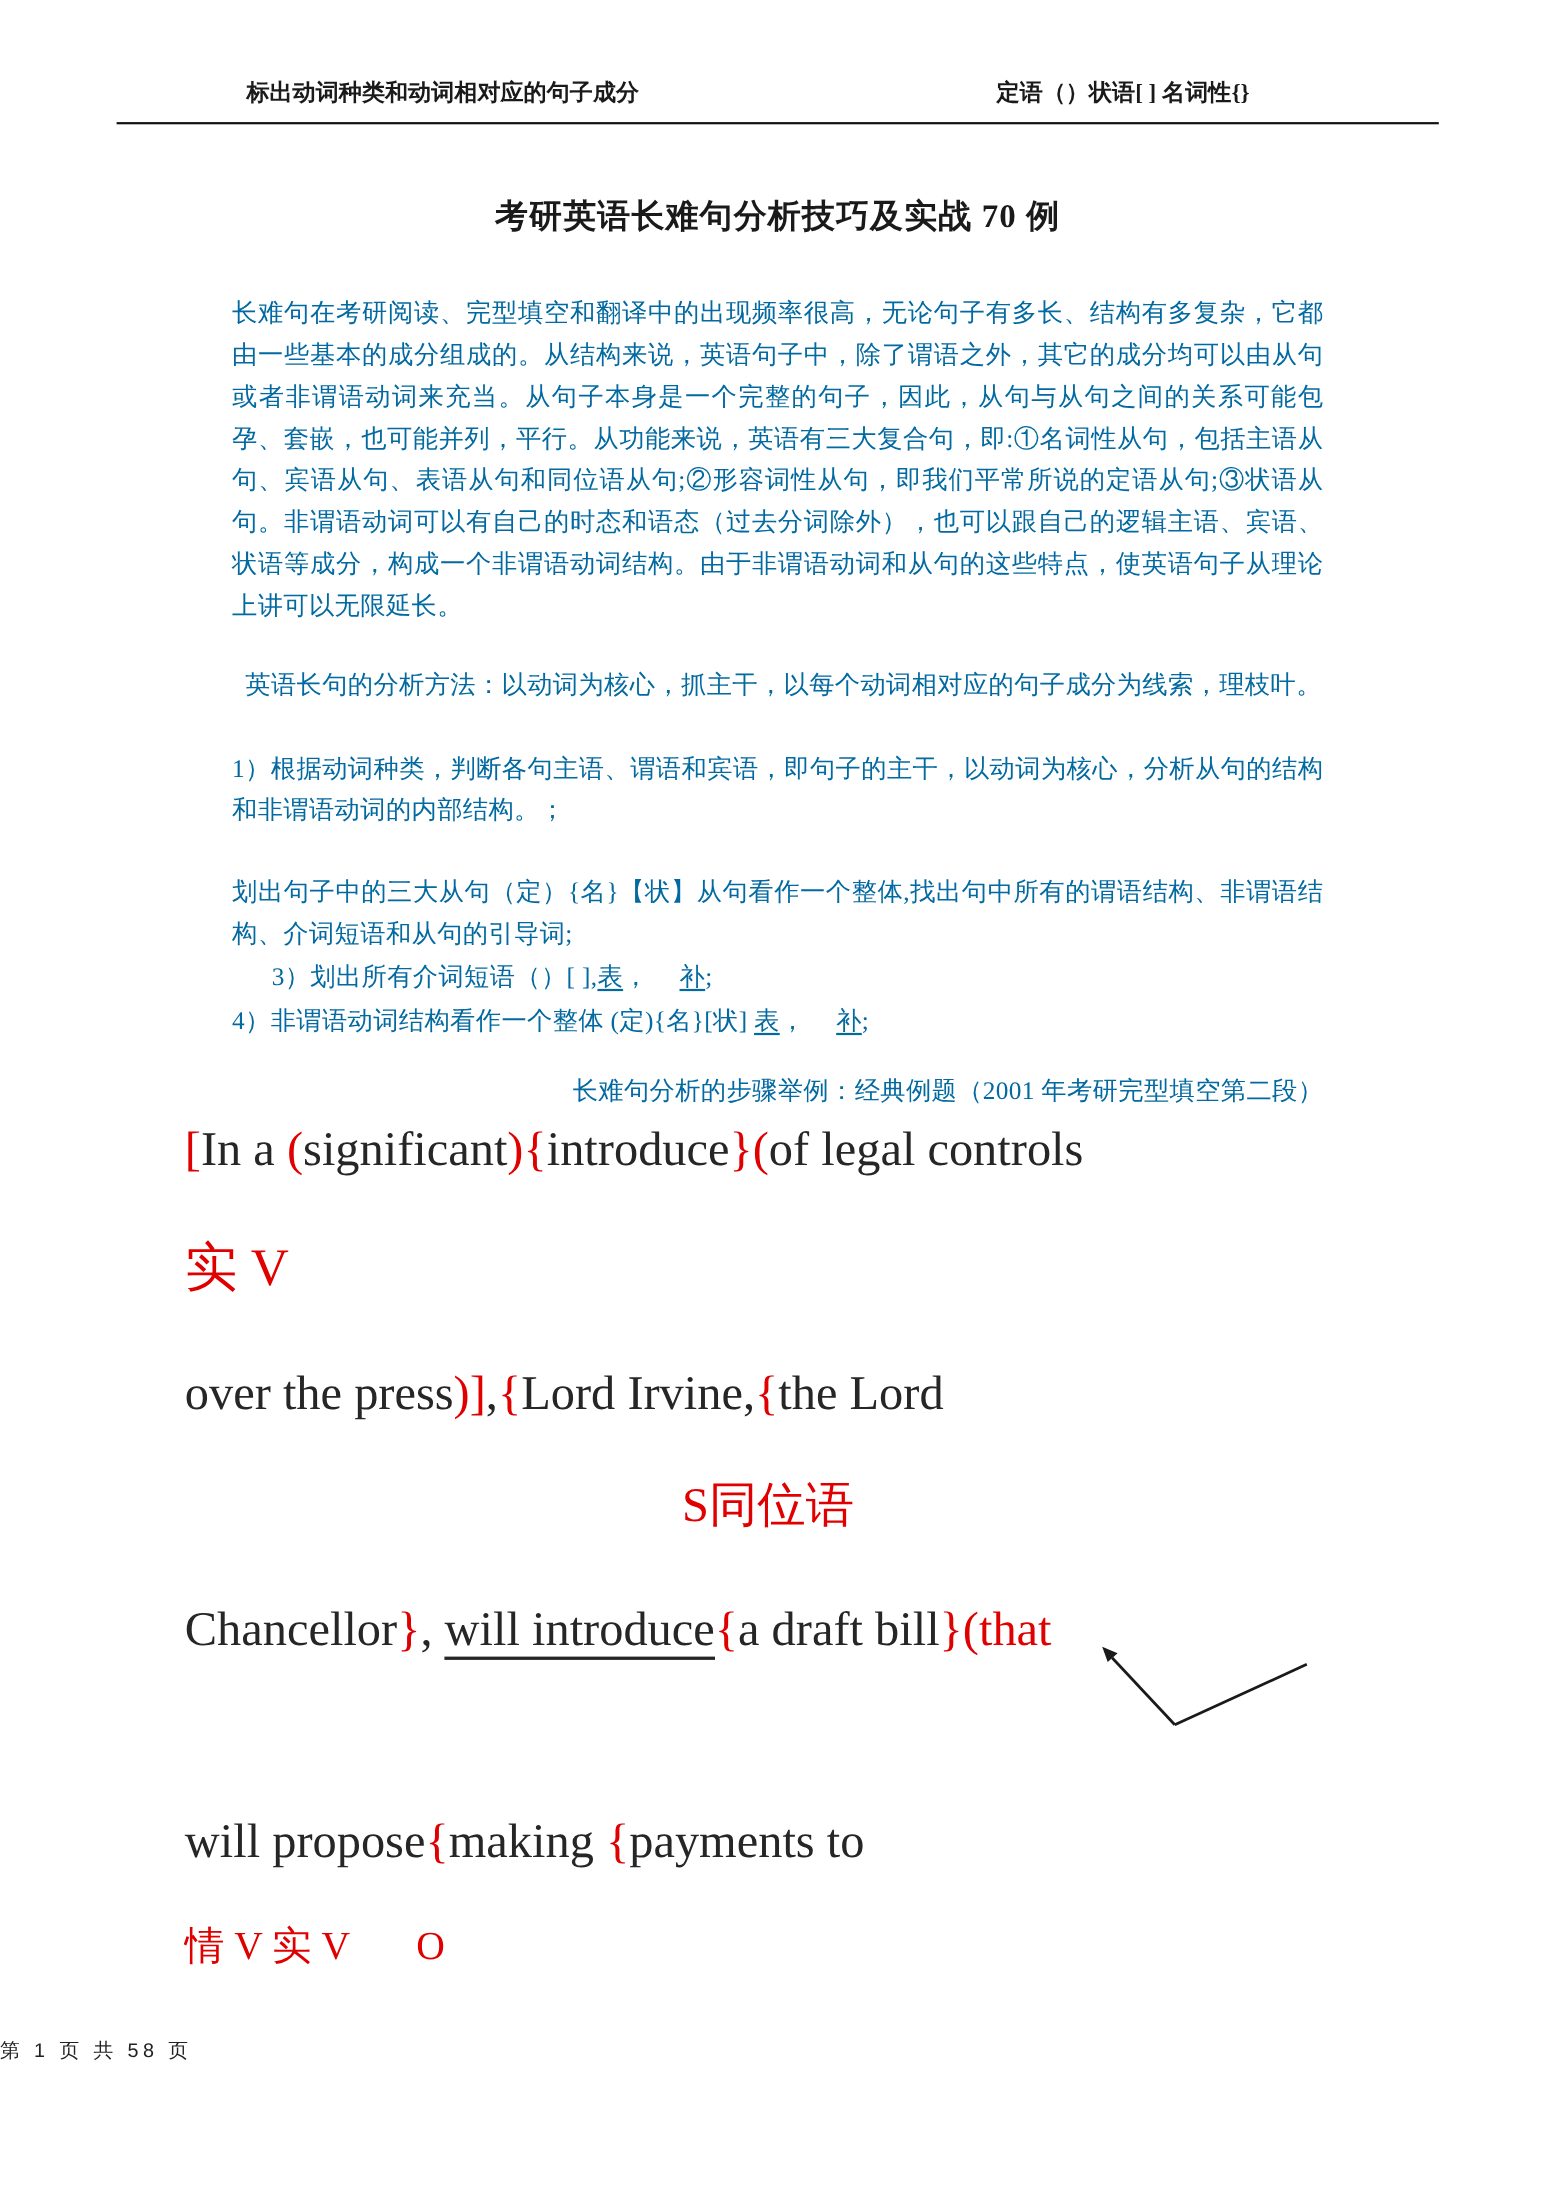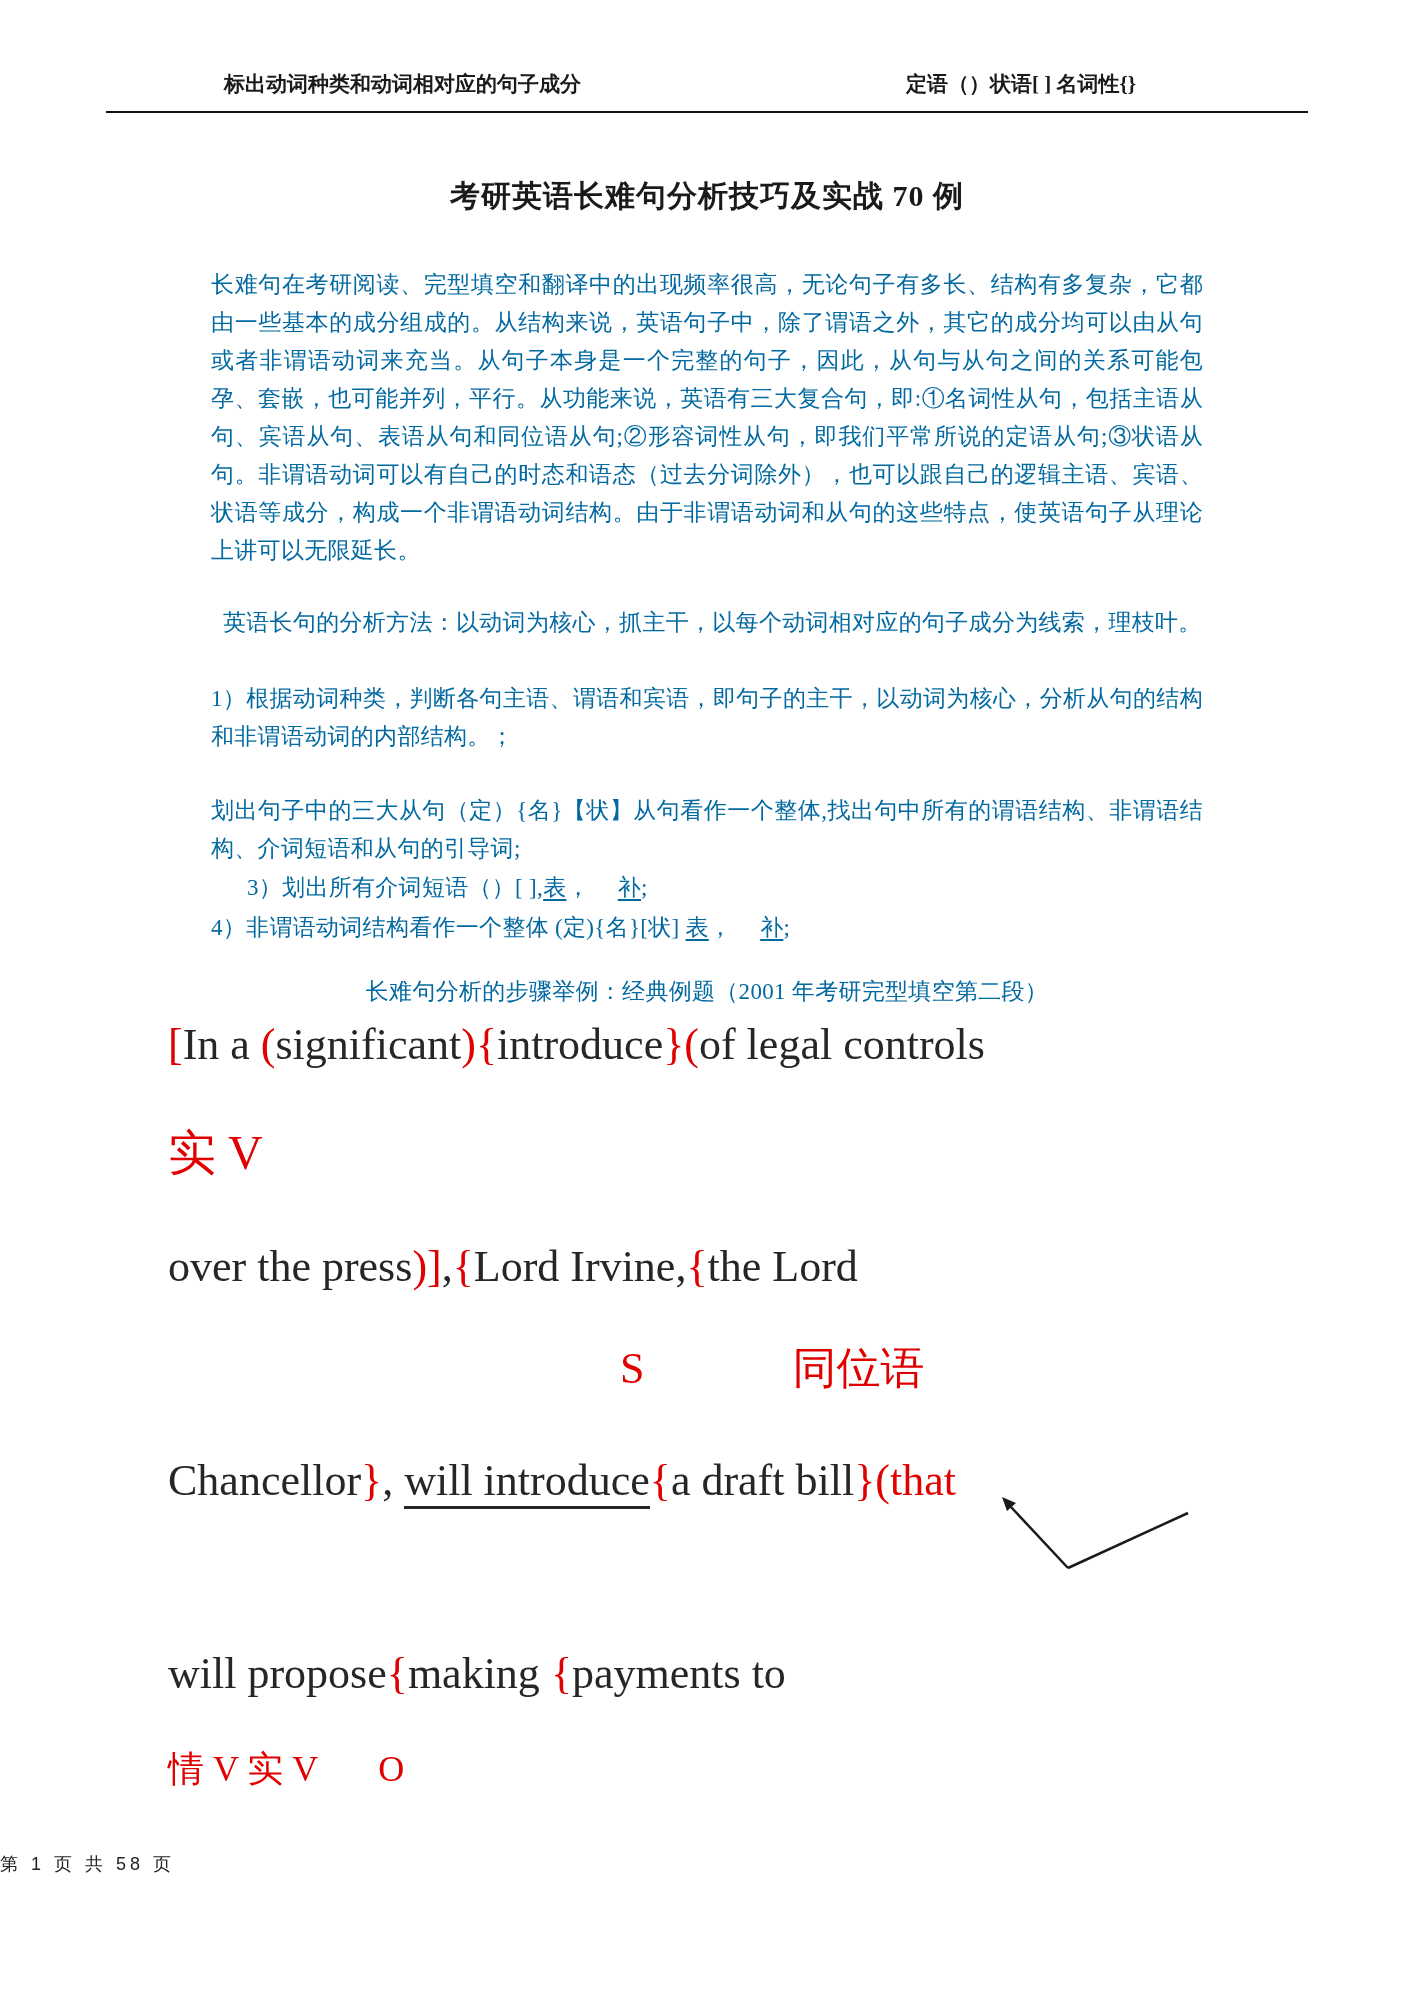--- a/index.html
+++ b/index.html
@@ -18,39 +18,39 @@
 
   
   .para{position:absolute;left:211px;width:992px;font-size:23px;line-height:38px;
         text-align:justify;color:#0369a1;letter-spacing:0.3px;}
   .p1{top:266px;}
   .p2{top:604px;padding-left:12px;width:980px;}
   .p3{top:680px;}
   .p4{top:792px;}
   .p5{top:869px;text-align:left;margin-left:36px;}
   .p6{top:909px;text-align:left;}
-  .p7{top:973px;text-align:center;}
+  .p7{top:973px;text-align:right;}
   .u{text-decoration:underline;text-underline-offset:4px;}
   .gap{margin-left:28px;}
 
   
   .big{position:absolute;left:168px;width:1180px;font-size:44px;line-height:1.3;
        color:#262626;white-space:nowrap;}
   .red{color:#e00000;}
   .ul{border-bottom:3px solid #262626;padding-bottom:1px;}
   .lA{top:1016px;}
   .lB{top:1122px;font-size:48px;}
   .lC{top:1238px;}
   .lD{top:1340px;}
   .lE{top:1452px;}
   .lF{top:1558px;font-size:46px;}
   .lG{top:1645px;}
   .lH{top:1746px;font-size:36px;}
   .mlS{margin-left:452px;}
-  .mlApp{margin-left:148px;}
+  .mlApp{}
   .mlV{margin-left:222px;}
   .mlO{margin-left:150px;}
   .mlS2{margin-left:100px;}
   .mlO2{margin-left:60px;}
 
   .arrow{position:absolute;left:990px;top:1488px;width:210px;height:92px;}
 
   
   .footer{position:absolute;top:1852px;left:0;width:1414px;
           font-family:"Liberation Sans","DejaVu Sans",sans-serif;font-size:18px;

